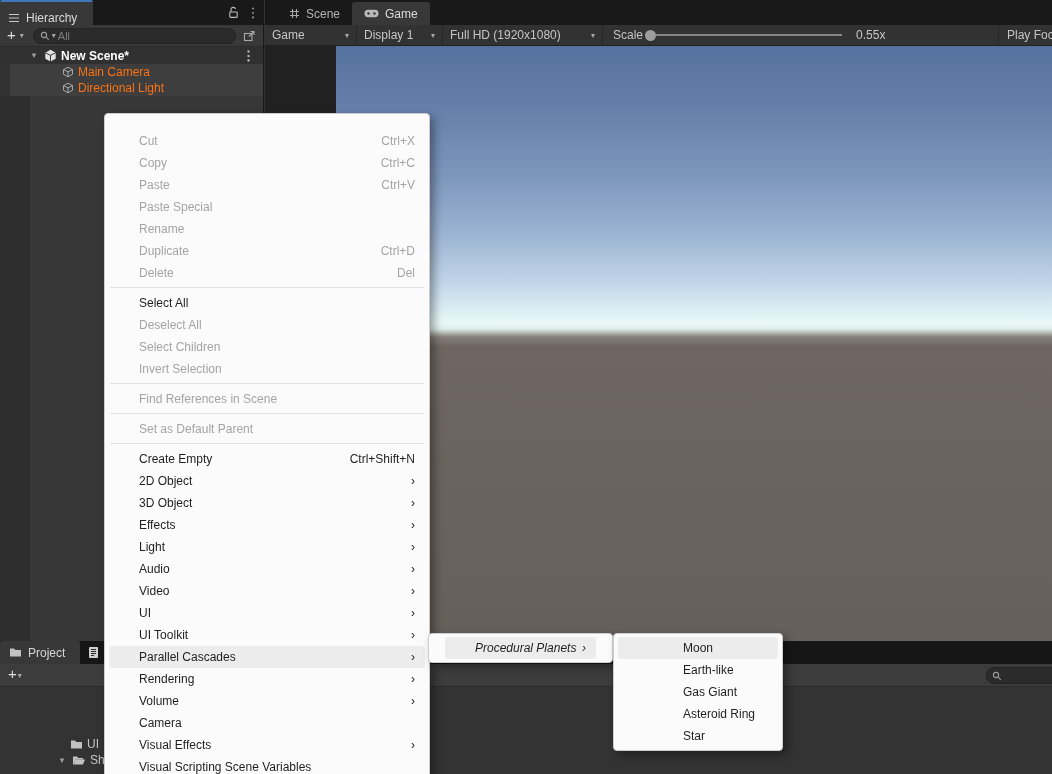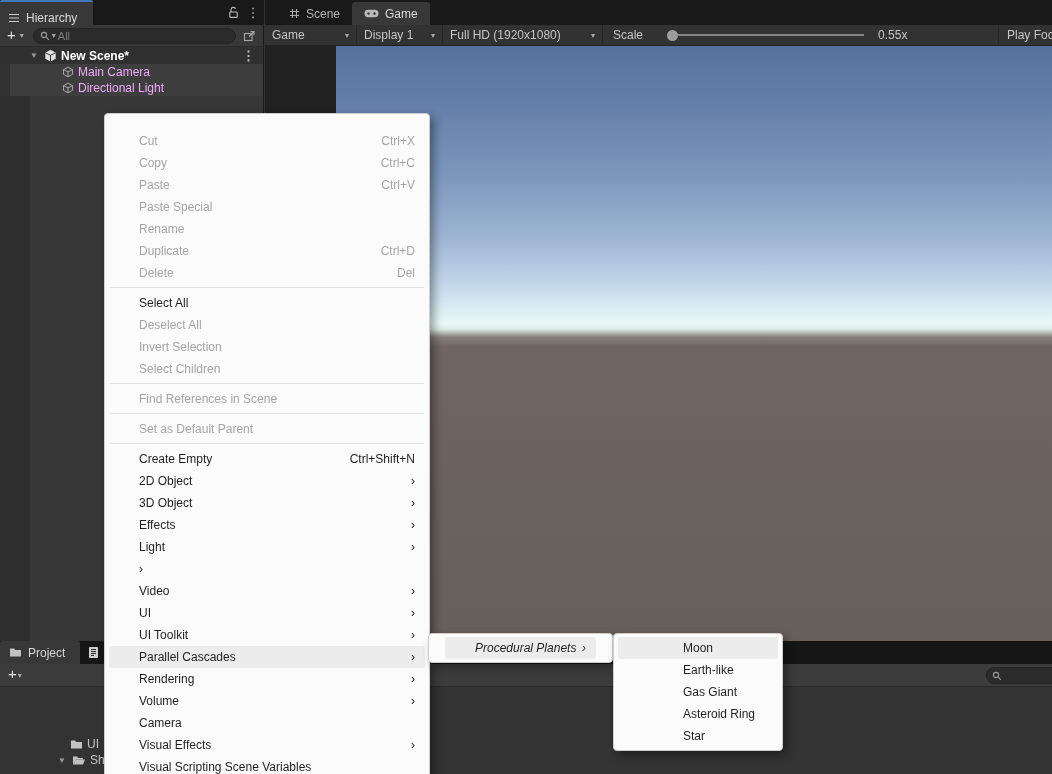--- a/index.html
+++ b/index.html
@@ -15,41 +15,41 @@
   .h-tabbar .spacer { flex:1; }
   .iconbtn { display:flex; align-items:center; justify-content:center; width:20px; color:#bdbdbd; }
   .kebab { font-size:13px; color:#c0c0c0; letter-spacing:0; }
   .h-toolbar { height:22px; background:#383838; display:flex; align-items:center; padding:0 4px; gap:3px; border-bottom:1px solid #2b2b2b; }
   .plusbtn { color:#e0e0e0; font-size:15px; line-height:14px; padding:0 1px 2px 3px; }
   .caret { color:#a8a8a8; font-size:8px; }
   .searchfield { flex:1; height:16px; background:#2b2b2b; border:1px solid #242424; border-radius:8px;
                  display:flex; align-items:center; gap:2px; padding:0 6px; margin-left:6px; }
   .searchfield input { flex:1; background:transparent; border:none; outline:none; color:#cccccc; font-size:11px; min-width:0; }
   .searchfield input::placeholder { color:#7d7d7d; }
-  .h-row { display:flex; align-items:center; font-size:12px; color:#f0abfc; }
+  .h-row { display:flex; align-items:center; font-size:12px; color:#f97316; }
   .h-row.scene { height:17px; background:#303030; color:#ffffff; font-weight:bold; }
   .h-row.child { height:16px; background:#3e3e3e; border-left:10px solid #323232; }
   .fold { width:12px; margin-left:30px; color:#9a9a9a; font-size:8px; }
   .h-row.child .obj-icon { margin-left:52px; }
   .h-rest { height:545px; background:linear-gradient(90deg,#2e2e2e 0 30px,#373737 30px); }
   .icon-gap { margin:0 4px 0 2px; display:flex; align-items:center; }
 
   
   .game { position:absolute; left:265px; top:0; width:787px; height:641px; background:#ffffff; }
   .g-tabbar { height:25px; background:#191919; display:flex; align-items:flex-end; padding-left:12px; }
   .g-tab { height:23px; display:flex; align-items:center; gap:6px; padding:0 12px; color:#b4b4b4; font-size:12px; border-radius:3px 3px 0 0; }
   .g-tab.active { background:#383838; color:#dadada; }
   .g-toolbar { height:21px; background:#323232; border-bottom:1px solid #202020; display:flex; align-items:center; font-size:12px; color:#c6c6c6; }
   .dd { display:flex; align-items:center; justify-content:space-between; padding:0 7px; height:100%; border-right:1px solid #272727; }
   .dd .caret { margin-left:8px; }
   .dd-game { width:92px; }
   .dd-display { width:86px; }
   .dd-res { width:160px; }
   .scalebox { flex:1; display:flex; align-items:center; height:100%; padding-left:10px; }
-  .scale-label { margin-right:24px; }
+  .scale-label { margin-right:2px; }
   .knob { width:11px; height:11px; border-radius:50%; background:#9d9d9d; flex:none; }
   .track { width:186px; height:2px; background:#858585; flex:none; }
   .scale-value { margin-left:14px; }
   .playfoc { border-left:1px solid #272727; height:100%; display:flex; align-items:center; padding-left:8px; width:54px; overflow:hidden; white-space:nowrap; }
   .g-view { position:relative; height:595px; background:#212121; overflow:hidden; }
   .g-render { position:absolute; left:71px; top:0; right:0; bottom:0;
     background:linear-gradient(180deg,
       #55729e 0%, #647fa9 10%, #7d97bc 22%, #9db4d3 32%,
       #c2d7e9 40%, #ddeef4 44.5%, #e9f9f7 46.6%, #dcebe6 47.6%,
       #87817b 48.9%, #6f6661 50.5%, #6a625c 75%, #675f5a 100%); }
@@ -298,25 +298,25 @@
       </div>
       <div class="menu-item">
         <span class="mi-label">Select All</span>
 
       </div>
       <div class="menu-item disabled">
         <span class="mi-label">Deselect All</span>
 
       </div>
       <div class="menu-item disabled">
+        <span class="mi-label">Select Children</span>
+
+      </div>
+      <div class="menu-item disabled">
         <span class="mi-label">Invert Selection</span>
-
-      </div>
-      <div class="menu-item disabled">
-        <span class="mi-label">Select Children</span>
 
       </div>
       <div class="menu-item separator">
         
         
       </div>
       <div class="menu-item disabled">
         <span class="mi-label">Find References in Scene</span>
 
       </div>
@@ -346,20 +346,21 @@
       </div>
       <div class="menu-item">
         <span class="mi-label">Effects</span>
         <span class="mi-right">›</span>
       </div>
       <div class="menu-item">
         <span class="mi-label">Light</span>
         <span class="mi-right">›</span>
       </div>
       <div class="menu-item">
+        <span class="mi-label">Audio</span>
         <span class="mi-right">›</span>
       </div>
       <div class="menu-item">
         <span class="mi-label">Video</span>
         <span class="mi-right">›</span>
       </div>
       <div class="menu-item">
         <span class="mi-label">UI</span>
         <span class="mi-right">›</span>
       </div>

